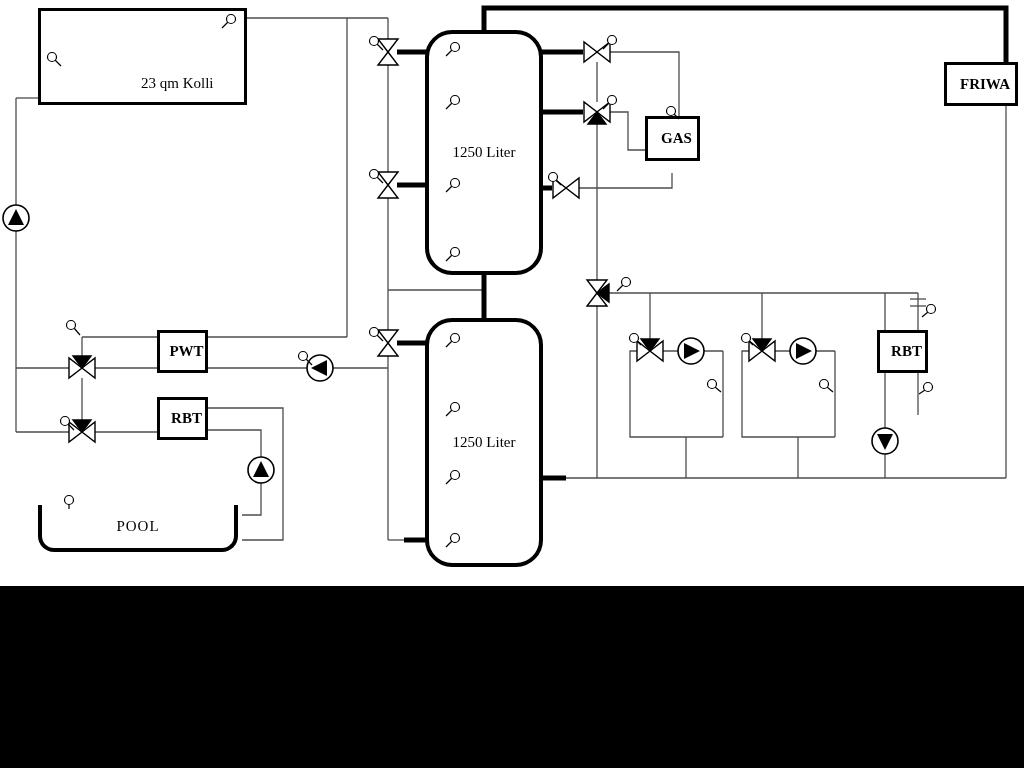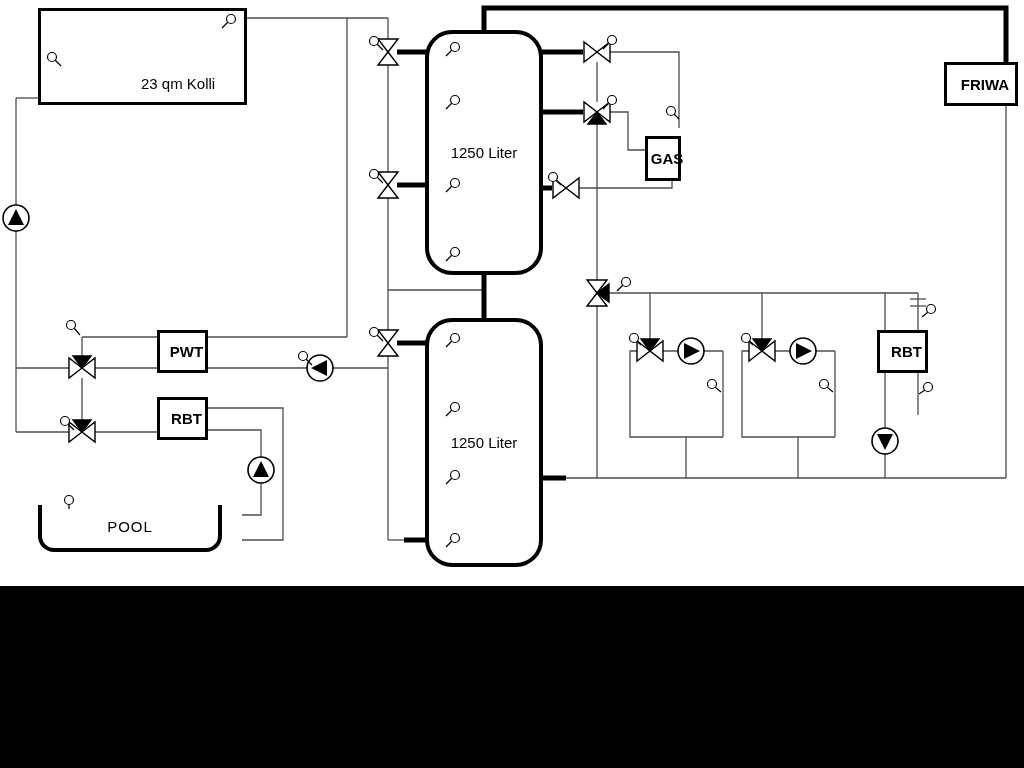--- a/index.html
+++ b/index.html
@@ -1,34 +1,34 @@
 <!DOCTYPE html>
 <html><head>
 <meta charset="utf-8">
 <style>
   html,body{margin:0;padding:0;background:#000;}
   .screen{position:relative;width:1024px;height:768px;background:#fff;overflow:hidden;
           font-family:"Liberation Sans",sans-serif;}
   svg.layer{position:absolute;left:0;top:0;z-index:1;}
   svg.layer.top{z-index:3;pointer-events:none;}
   .box{position:absolute;z-index:2;box-sizing:border-box;background:#fff;border:3px solid #000;
-       display:flex;align-items:center;justify-content:center;color:#000;}
+       display:flex;align-items:center;justify-content:center;color:#000;font-family:Liberation Serif, serif;}
   .box .lbl{font-size:15px;white-space:nowrap;}
   .bold .lbl{font-weight:bold;padding-left:8px;}
   .collector{left:38px;top:8px;width:209px;height:97px;align-items:flex-end;
              padding:0 0 10px 100px;justify-content:flex-start;}
   .tank{border-width:4px;border-radius:27px;}
   .tank1{left:425px;top:30px;width:118px;height:245px;}
   .tank2{left:425px;top:318px;width:118px;height:249px;}
-  .gas{left:645px;top:136px;width:36px;height:45px;}
+  .gas{left:645px;top:116px;width:55px;height:45px;}
   .friwa{left:944px;top:62px;width:74px;height:44px;}
   .pwt{left:157px;top:330px;width:51px;height:43px;align-items:center;}
   .rbtl{left:157px;top:397px;width:51px;height:43px;}
   .rbtr{left:877px;top:330px;width:51px;height:43px;}
-  .pool{left:38px;top:505px;width:184px;height:47px;border-width:4px;border-top:none;
+  .pool{left:38px;top:505px;width:200px;height:47px;border-width:4px;border-top:none;
         border-radius:0 0 16px 16px;background:transparent;letter-spacing:1px;}
   .blackbar{position:absolute;left:0;top:586px;width:1024px;height:182px;background:#000;z-index:4;}
 </style>
 </head>
 <body>
 
 <div class="screen">
 
   <svg class="layer" width="1024" height="586">
     <g stroke="#4d4d4d" stroke-width="1.3" fill="none">

